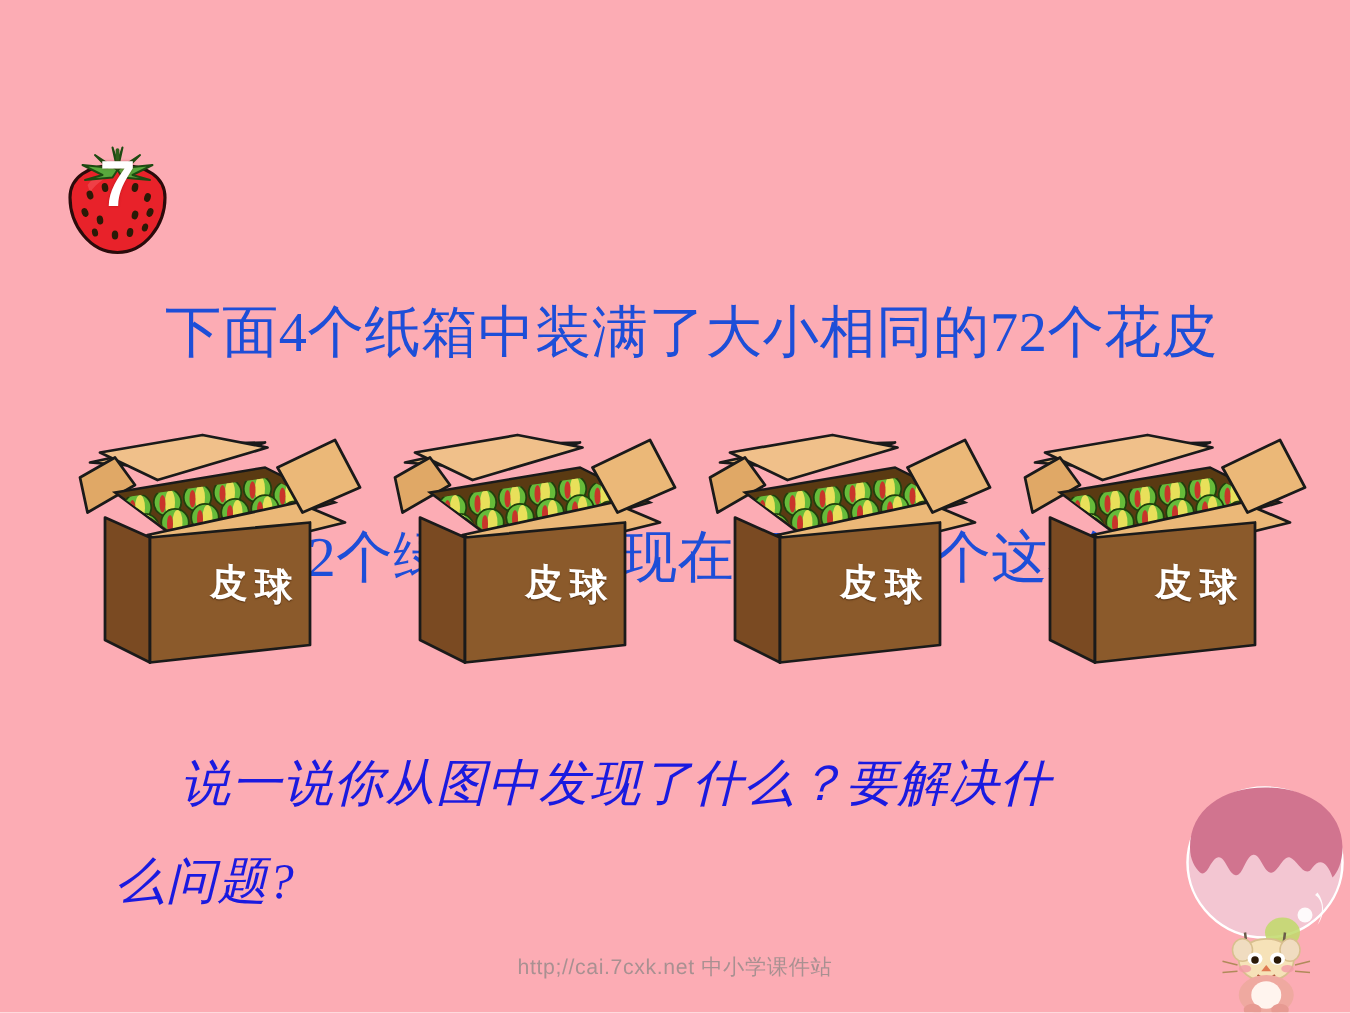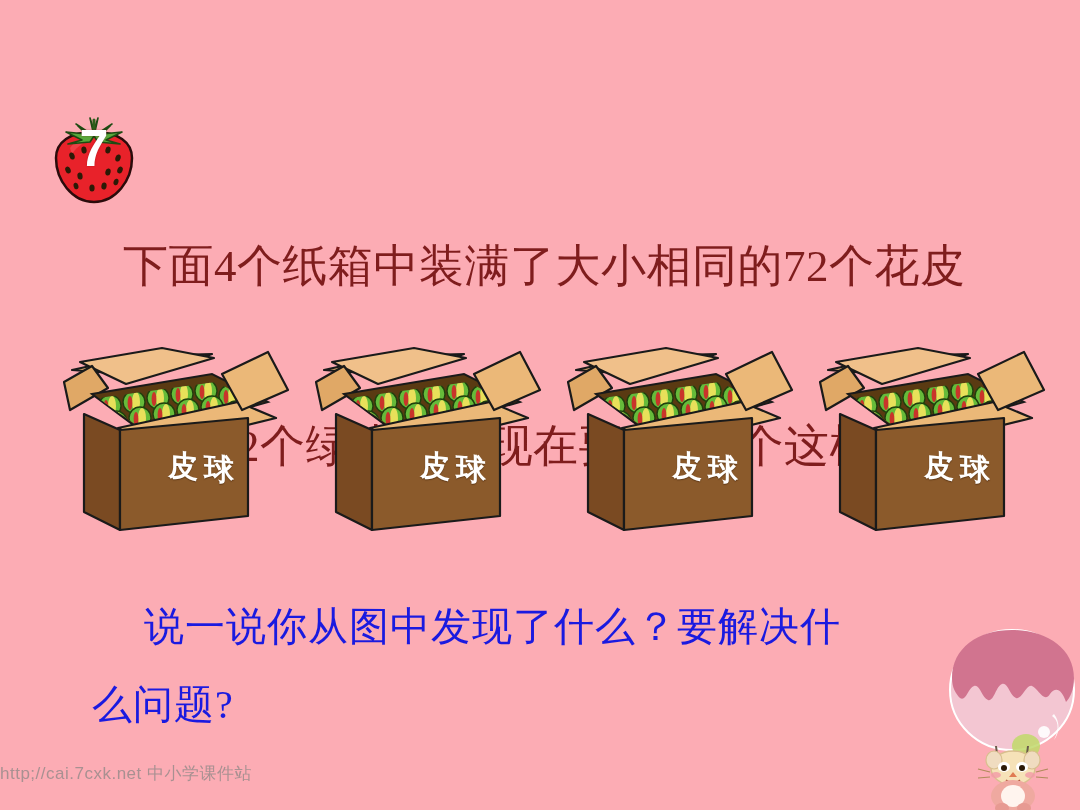--- a/index.html
+++ b/index.html
@@ -35,26 +35,26 @@
     font-size: 52px;
     color: #ffffff;
     text-shadow: 0 0 2px rgba(120,0,0,0.45);
     line-height: 1;
     pointer-events: none;
   }
 
   
   .problem-text {
     position: absolute;
-    left: 123px;
+    left: 132px;
     top: 116px;
     width: 912px;
     font-size: 45px;
     line-height: 60px;
-    color: #7f1d1d;
+    color: #1d4ed8;
     font-family: "Liberation Serif", "DejaVu Serif", serif;
     letter-spacing: 0.5px;
     white-space: pre;
   }
   .problem-text .ln { display: block; }
   .problem-text .ln2 { text-indent: 0; }
 
   
   .boxes-row {
     position: absolute;
@@ -98,20 +98,21 @@
   .question-text {
     position: absolute;
     left: 92px;
     top: 588px;
     width: 900px;
     font-size: 40px;
     line-height: 78px;
     color: #1A1AE0;
     font-family: "Liberation Serif", "DejaVu Serif", serif;
     letter-spacing: 1px;
+    font-style: italic;
   }
   .question-text .q1 { display: block; padding-left: 52px; }
   .question-text .q2 { display: block; padding-left: 0; }
 
   
   .balloon {
     position: absolute;
     right: 0px;
     bottom: 0px;
     width: 150px;
@@ -119,21 +120,21 @@
     pointer-events: none;
   }
   .balloon svg { display: block; }
 
   
   .watermark {
     position: absolute;
     left: 0;
     top: 762px;
     width: 1080px;
-    text-align: left;
+    text-align: center;
     font-family: "Liberation Sans", "DejaVu Sans", sans-serif;
     font-size: 17px;
     color: #9b8c8c;
     opacity: 0.85;
     letter-spacing: 0.5px;
   }
 </style>
 </head>
 <body>
 

